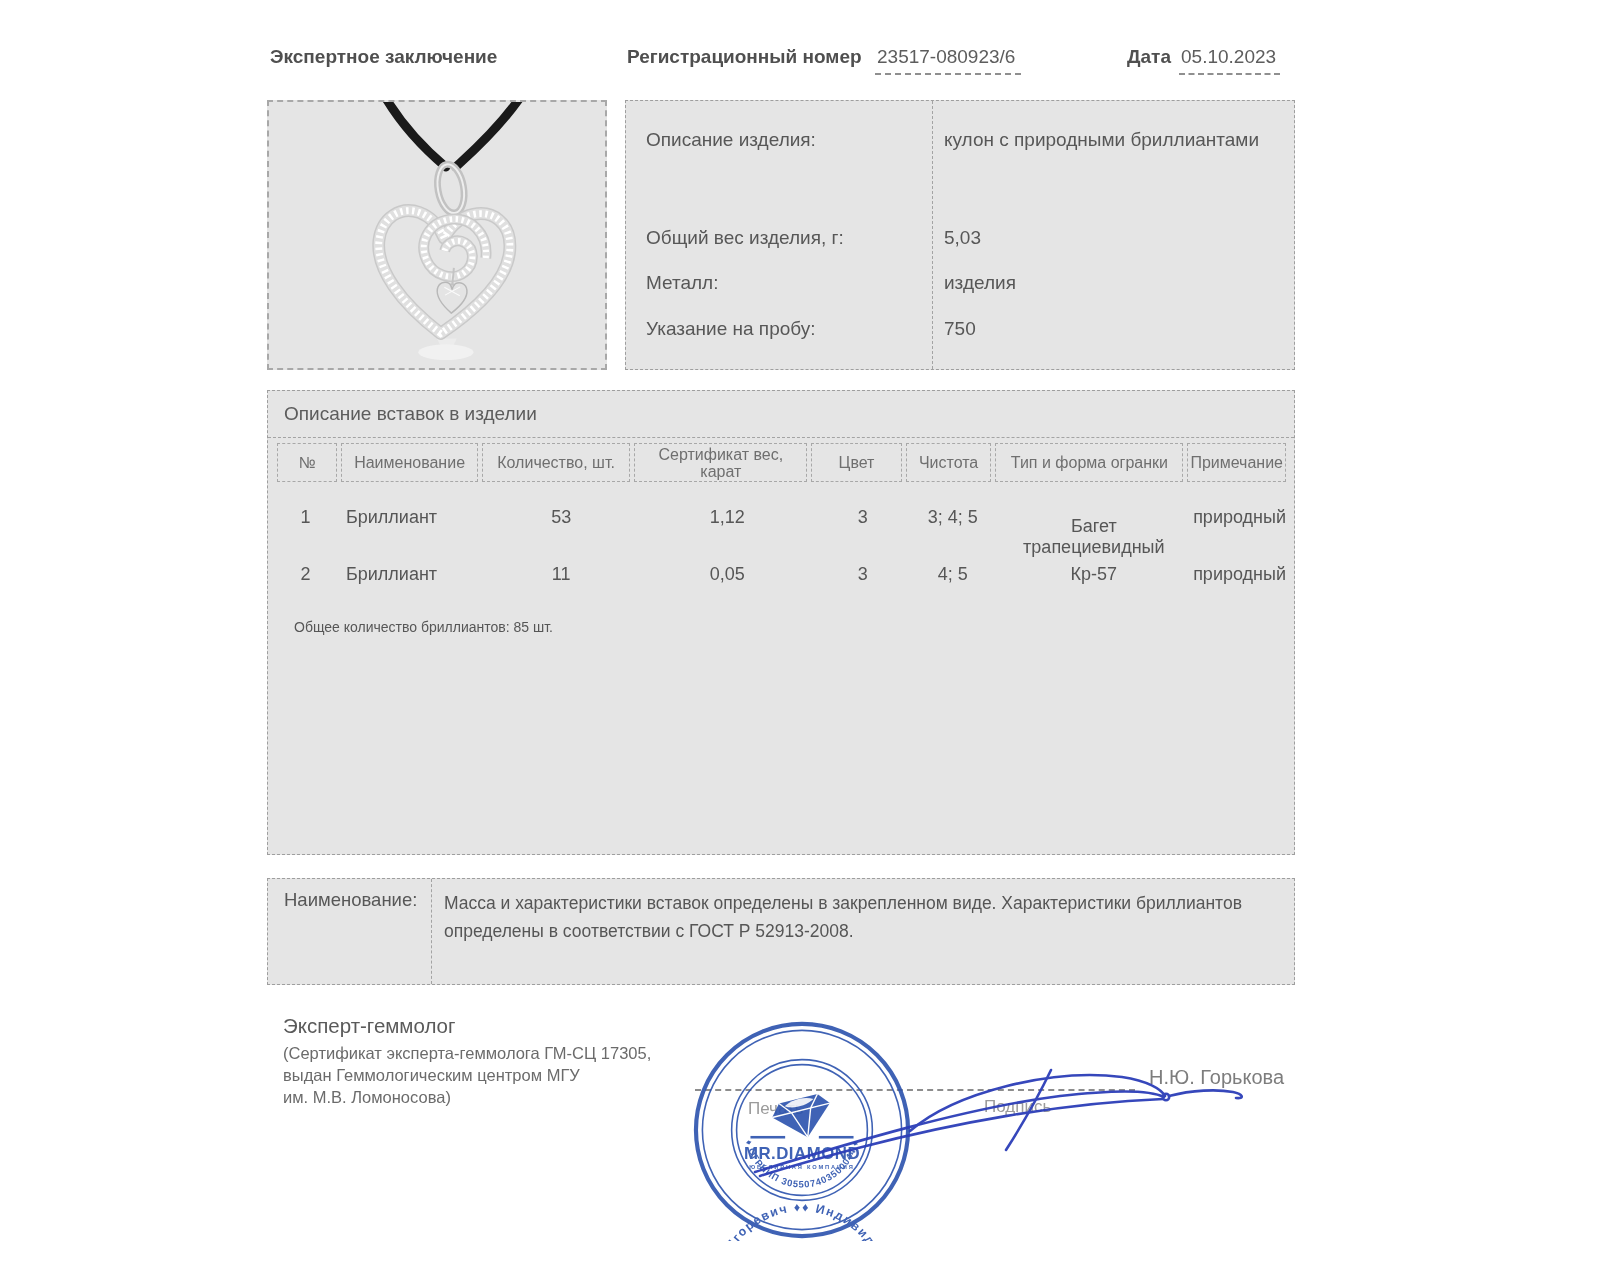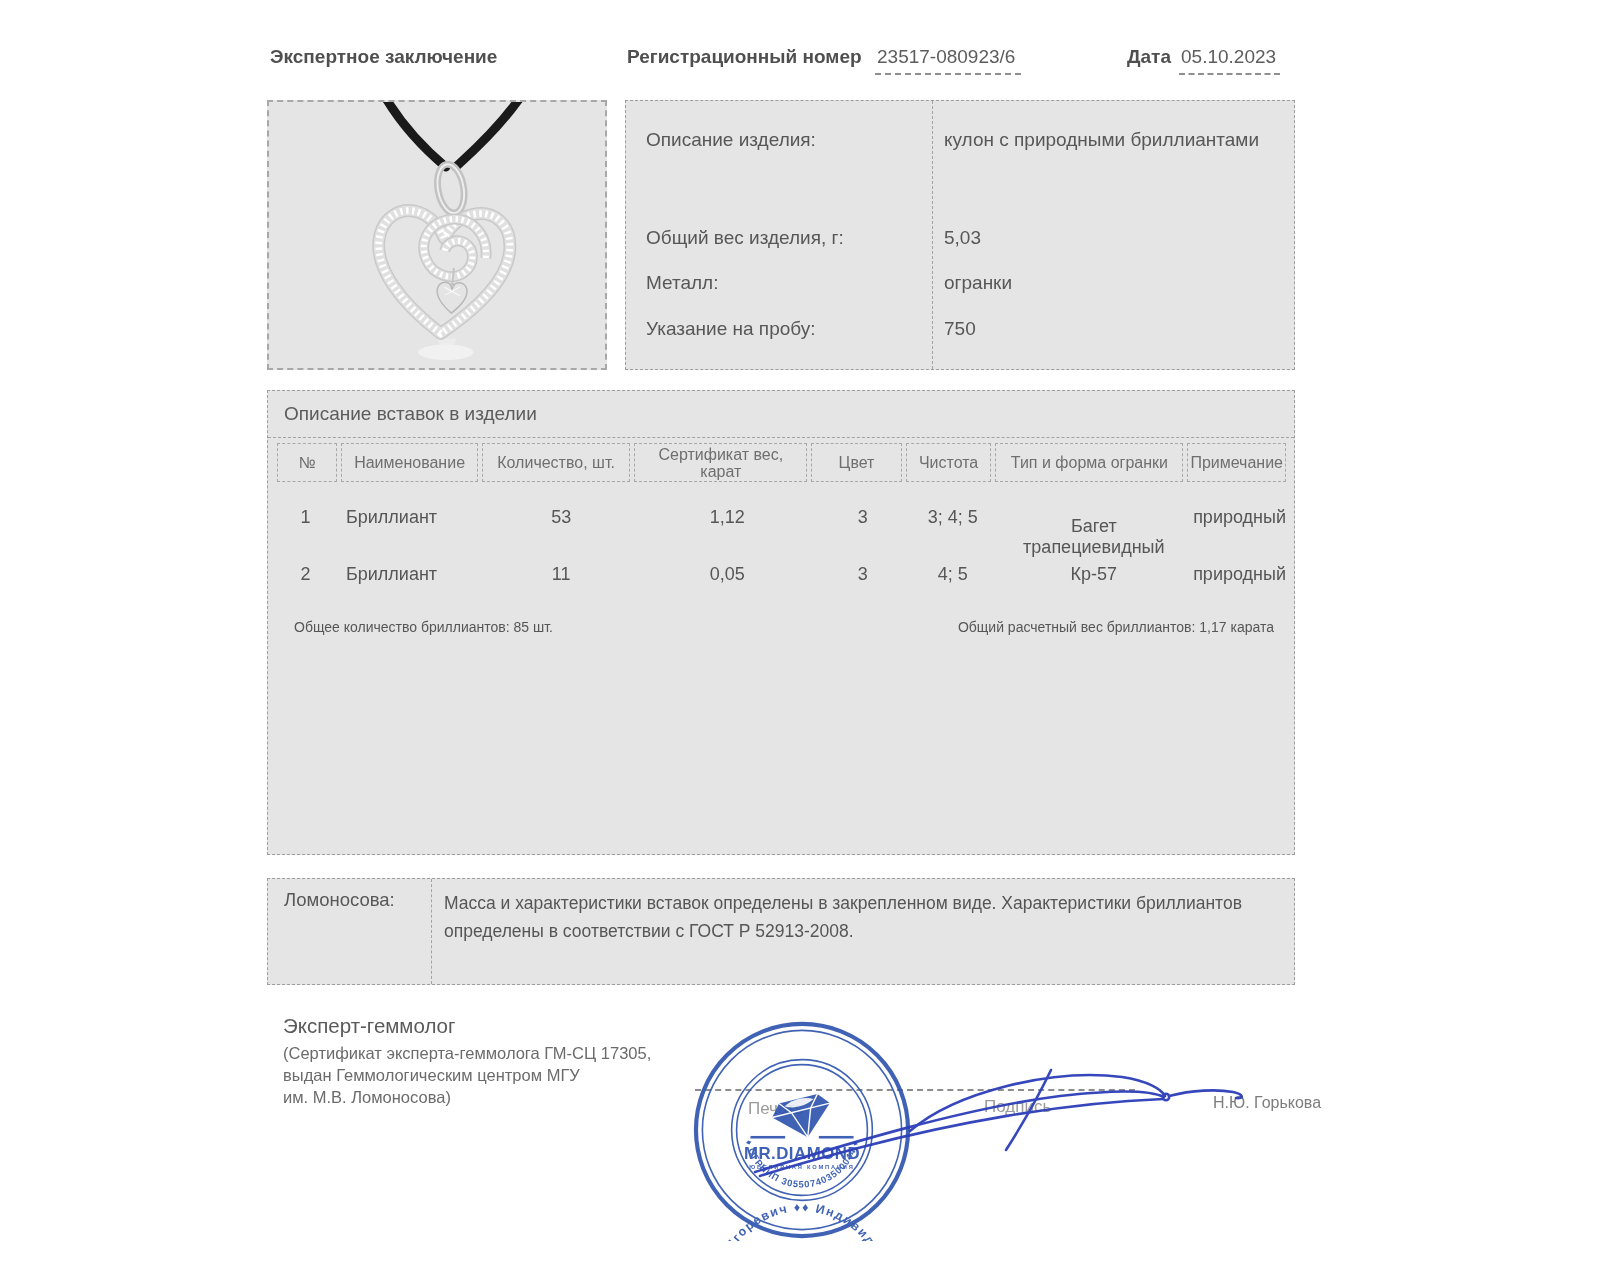--- a/index.html
+++ b/index.html
@@ -48,21 +48,21 @@
   .comments-box { left:267px; top:878px; width:1028px; height:107px; border-width:1px; border-color:#9e9e9e; }
   .comments-divider { position:absolute; left:163px; top:0; bottom:0; border-left:1px dashed #a3a3a3; }
   .comments-lbl { position:absolute; left:16px; top:10px; font-size:18.5px; color:#575757; }
   .comments-txt { position:absolute; left:176px; top:10px; width:840px; font-size:17.5px; line-height:28px; color:#565656; }
   
   .expert-title { position:absolute; left:283px; top:1014px; font-size:20.5px; color:#5a5a5a; }
   .expert-cert  { position:absolute; left:283px; top:1042px; font-size:16.5px; line-height:22px; color:#6b6b6b; white-space:pre-line; }
   .seal-line  { position:absolute; left:695px; top:1089px; width:440px; border-top:2px dashed #8d8d8d; z-index:1; }
   .seal-lbl   { position:absolute; left:748px; top:1099px; font-size:17px; color:#9b9b9b; z-index:1; }
   .sign-lbl   { position:absolute; left:984px; top:1097px; font-size:17px; color:#9b9b9b; z-index:1; }
-  .expert-name{ position:absolute; left:1213px; top:1066px; font-size:16px; color:#7d7d7d; z-index:1;margin-top:28px; }
+  .expert-name{ position:absolute; left:1149px; top:1066px; font-size:20px; color:#7d7d7d; z-index:1; }
   .stamp { position:absolute; left:691px; top:1019px; width:222px; height:222px; opacity:0.9; z-index:2; }
   .sig-overlay { position:absolute; left:0; top:0; width:1600px; height:1280px; z-index:3; pointer-events:none; }
 </style>
 </head>
 <body>
 
 <div class="page">
 
   <div class="hdr hdr-title">Экспертное заключение</div>
   <div class="hdr hdr-reg-lbl">Регистрационный номер</div>
@@ -106,21 +106,21 @@
     <div class="desc-row desc-r0">
       <span class="lbl">Описание изделия:</span>
       <span class="val">кулон с природными бриллиантами</span>
     </div>
     <div class="desc-row desc-r1">
       <span class="lbl">Общий вес изделия, г:</span>
       <span class="val">5,03</span>
     </div>
     <div class="desc-row desc-r2">
       <span class="lbl">Металл:</span>
-      <span class="val">огранки</span>
+      <span class="val">изделия</span>
     </div>
     <div class="desc-row desc-r3">
       <span class="lbl">Указание на пробу:</span>
       <span class="val">750</span>
     </div>
   </div>
 
   <div class="dash-box table-box">
     <div class="table-title">Описание вставок в изделии</div>
     <div class="table-title-sep"></div>
@@ -151,27 +151,26 @@
       <div class="td c1 name">Бриллиант</div>
       <div class="td c2">11</div>
       <div class="td c3">0,05</div>
       <div class="td c4">3</div>
       <div class="td c5">4; 5</div>
       <div class="td c6">Кр-57</div>
       <div class="td c7">природный</div>
     </div>
     <div class="tsummary">
       <span>Общее количество бриллиантов: 85 шт.</span>
-      <span>Общий расчетный вес бриллиантов: 1,17 карата</span>
     </div>
   </div>
 
   <div class="dash-box comments-box">
     <div class="comments-divider"></div>
-    <div class="comments-lbl">Ломоносова:</div>
+    <div class="comments-lbl">Наименование:</div>
     <div class="comments-txt">Масса и характеристики вставок определены в закрепленном виде. Характеристики бриллиантов определены в соответствии с ГОСТ Р 52913-2008.</div>
   </div>
 
   <div class="expert-title">Эксперт-геммолог</div>
   <div class="expert-cert">(Сертификат эксперта-геммолога ГМ-СЦ 17305,
 выдан Геммологическим центром МГУ
 им. М.В. Ломоносова)</div>
   <div class="seal-line"></div>
   <div class="seal-lbl">Печать</div>
   <div class="sign-lbl">Подпись</div>

